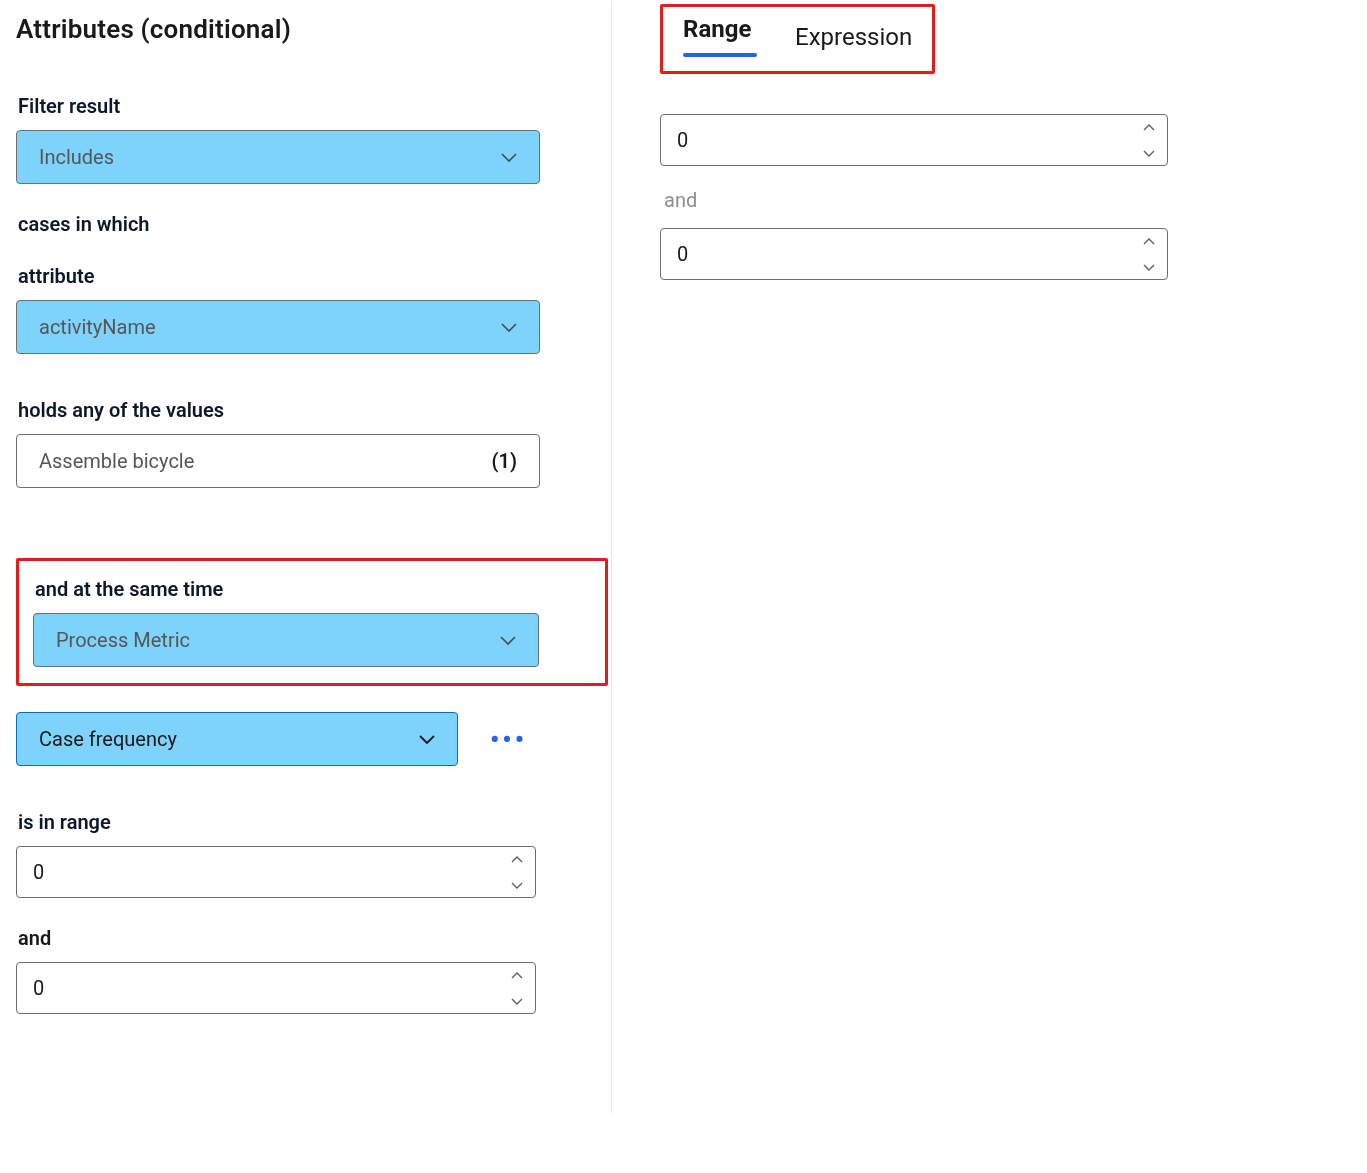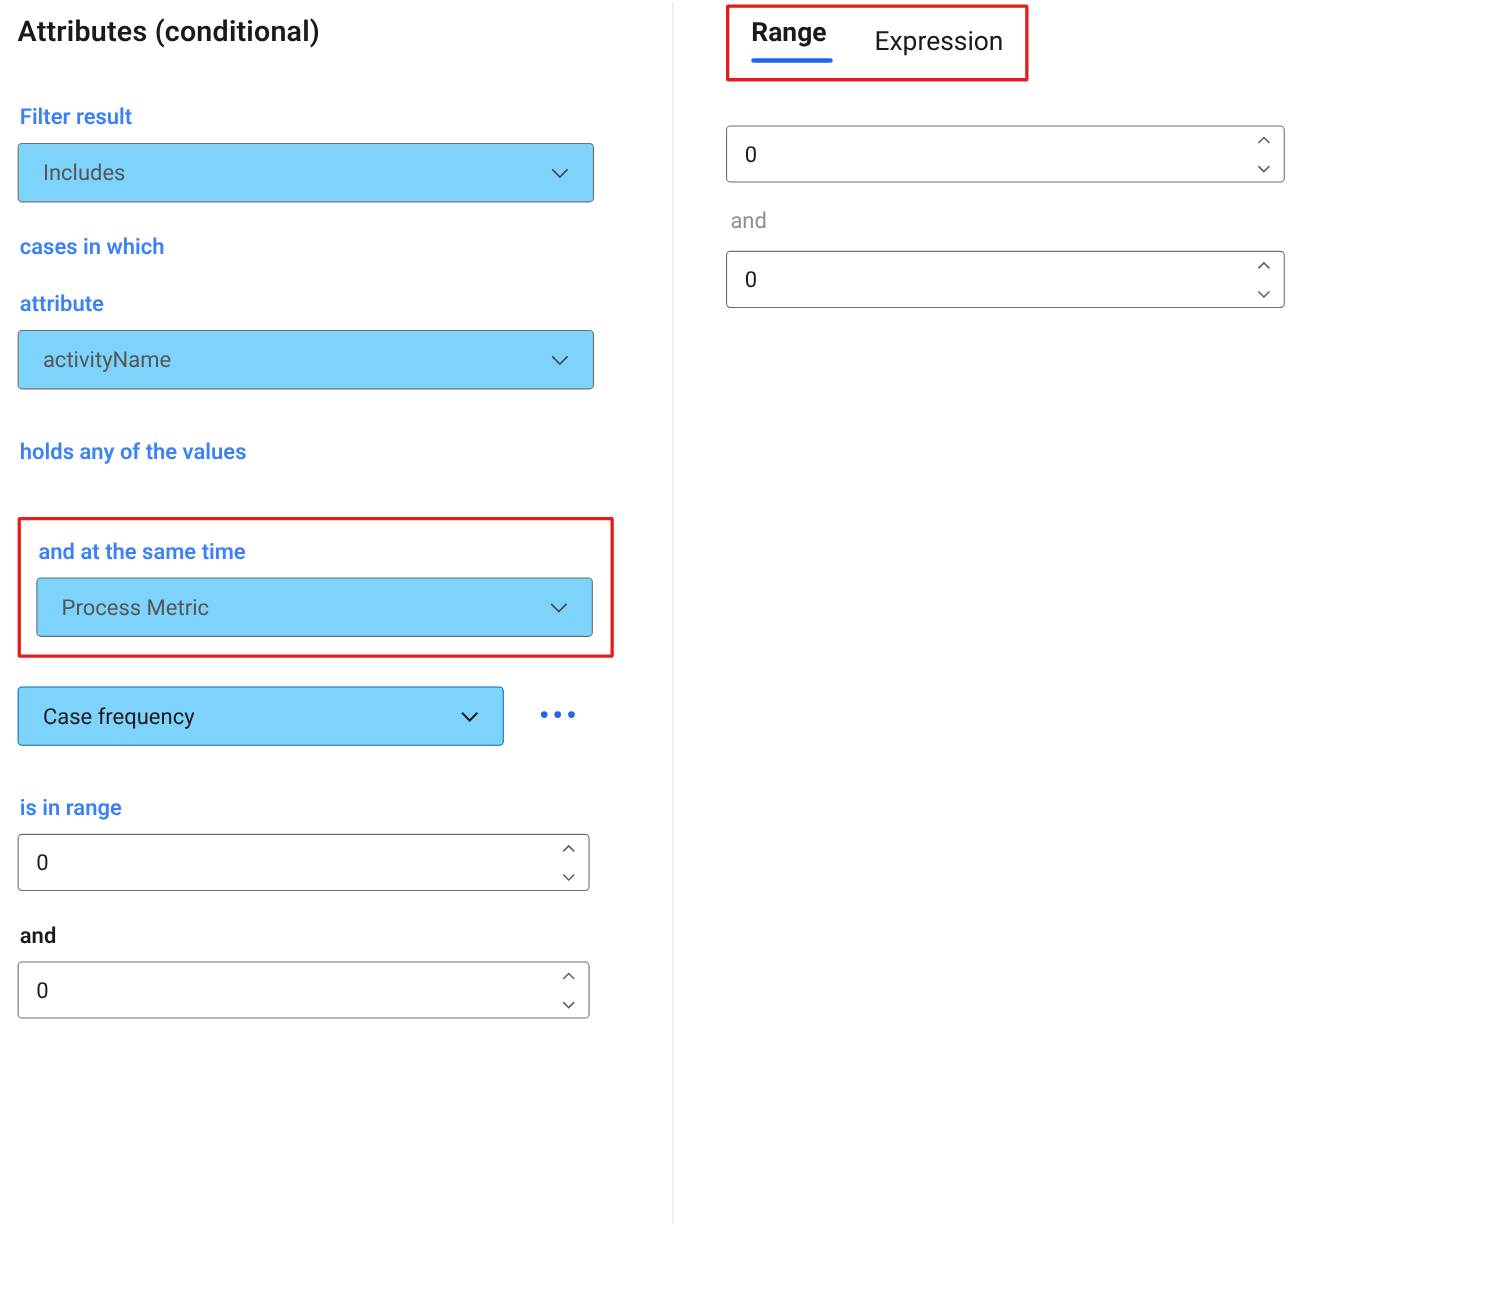--- a/index.html
+++ b/index.html
@@ -28,21 +28,21 @@
   h1.title {
     font-size: 26px;
     font-weight: 600;
     margin: 12px 0 50px 0;
     letter-spacing: .2px;
   }
 
   .label {
     font-size: 20px;
     font-weight: 600;
-    color: #3b82f6;
+    color: #0f172a;
     margin: 28px 0 12px 2px;
   }
   .label.first { margin-top: 0; }
 
   .select {
     position: relative;
     border: 1px solid #6f6f6f;
     border-radius: 4px;
     height: 54px;
     display: flex; align-items: center;
@@ -169,24 +169,28 @@
     <div class="select select-sm">
       <span>activityName</span>
       <span class="chevron">
         <svg viewBox="0 0 24 24" fill="none" stroke="currentColor" stroke-width="1.6">
             <polyline points="5 9 12 16 19 9"></polyline>
           </svg>
       </span>
     </div>
 
     <div class="label" style="margin-top:44px">holds any of the values</div>
+    <div class="multiselect">
+      <span>Assemble bicycle</span>
+      <span class="count">(1)</span>
+    </div>
 
     <div style="height:36px"></div>
 
-    <div class="hl section-sametime" style="width:542px;">
+    <div class="hl section-sametime" style="width:592px;margin-top:34px;">
       <div class="hl-inner">
         <div class="label">and at the same time</div>
         <div class="select select-sm2" style="width:506px">
           <span>Process Metric</span>
           <span class="chevron">
             <svg viewBox="0 0 24 24" fill="none" stroke="currentColor" stroke-width="1.6">
                 <polyline points="5 9 12 16 19 9"></polyline>
               </svg>
           </span>
         </div>

